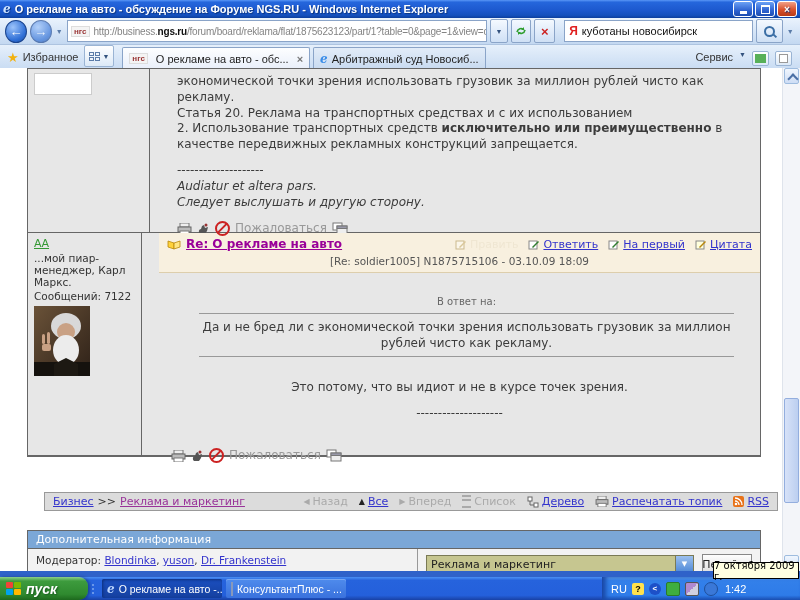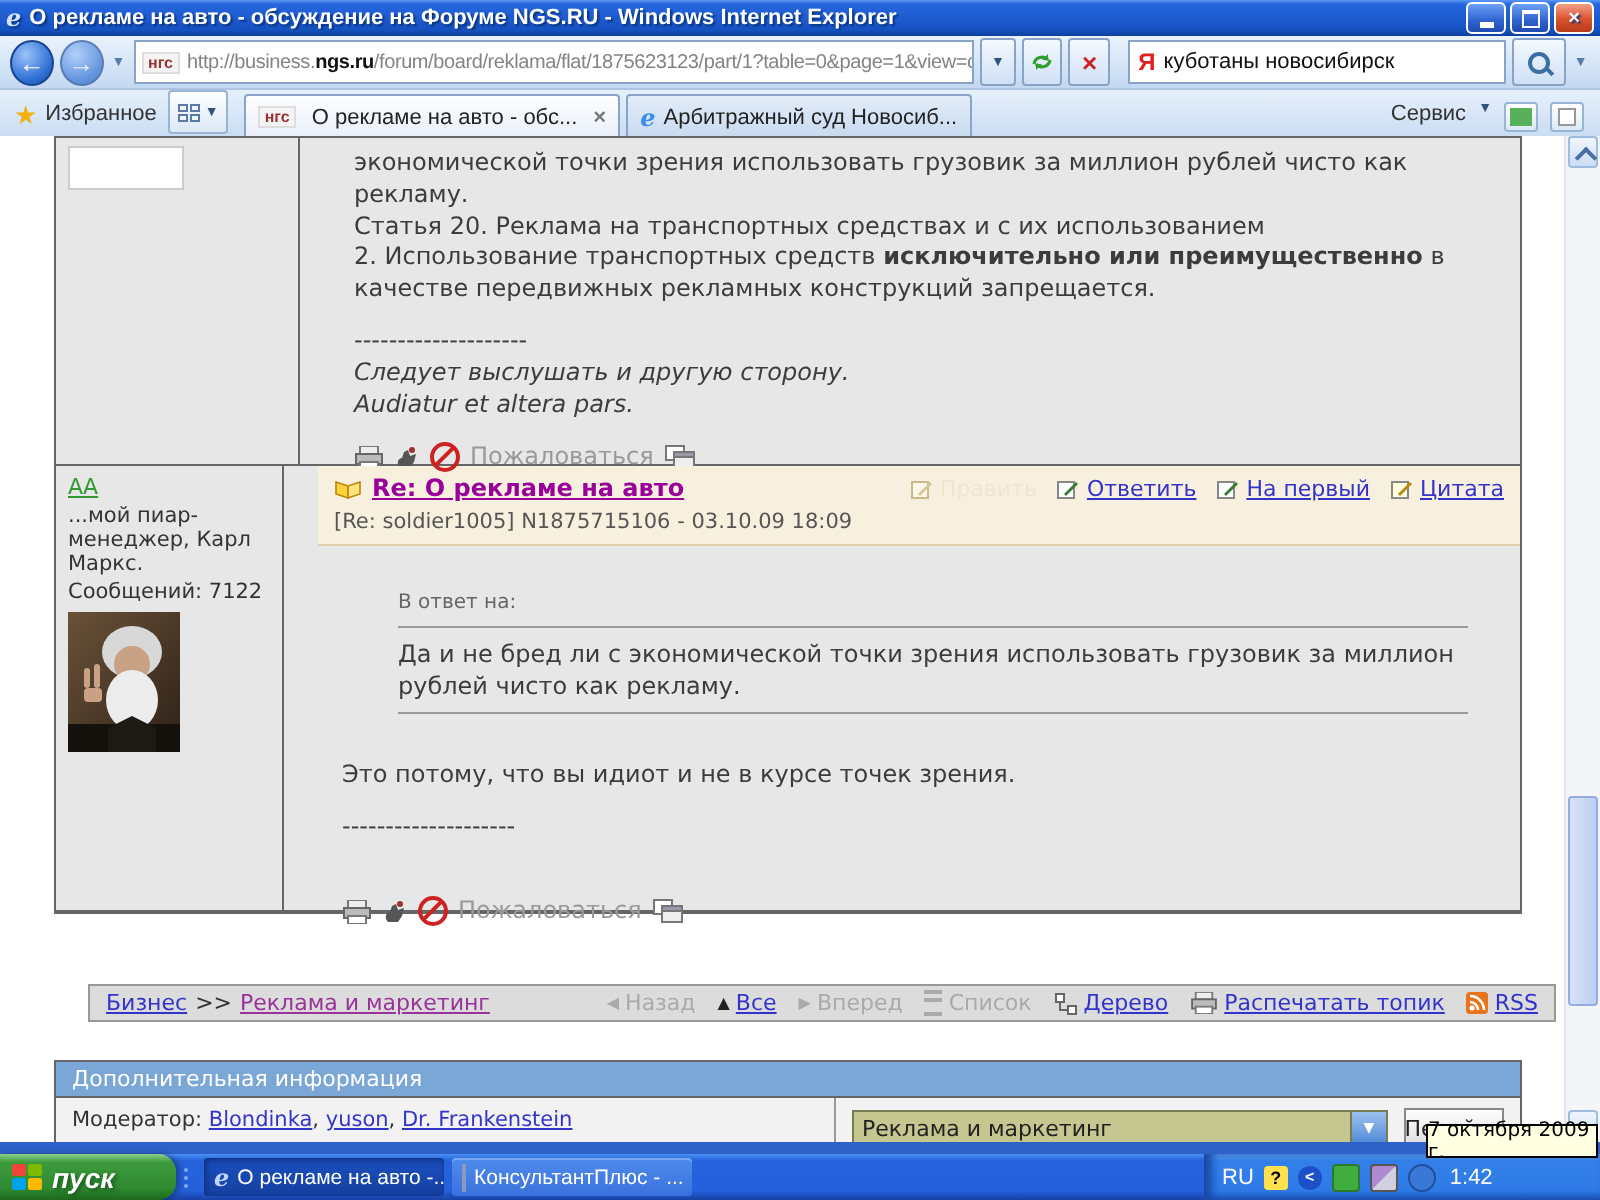--- a/index.html
+++ b/index.html
@@ -66,21 +66,21 @@
   .svc-icon.green::after{content:"";position:absolute;inset:2px;background:#58b058;}
   .svc-icon.page::after{content:"";position:absolute;inset:2px 3px;background:#fff;border:1px solid #999;}
 
   
   .viewport{position:absolute;top:68px;left:0;width:800px;height:503px;background:#fff;font-family:"DejaVu Sans",sans-serif;}
   .forum-table{position:absolute;left:27px;top:0;width:734px;border:1px solid #666;background:#e7e7e7;box-sizing:border-box;}
   .post-row{display:flex;border-bottom:1px solid #666;gap:17px;}
   .col-user{width:122px;border-right:1px solid #666;padding:4px 6px;font-size:10.5px;color:#333;box-sizing:border-box;}
   .col-body{flex:1;padding:5px 10px;font-size:12px;color:#3c3c3c;line-height:1.32;box-sizing:border-box;display:flex;flex-direction:column;}
   .row-post1{height:163px;}
-  .row-post2 .col-body{padding:0;}
+  .row-post2 .col-body{padding:0;text-align:center;}
   .row-post2{height:222px;}
   .frag-img{width:56px;height:20px;background:#fff;border:1px solid #ccc;overflow:hidden;}
   .frag-strip{height:3px;background:linear-gradient(90deg,#8a2222 0 10px,#223a8a 10px 16px,#fff 16px 22px,#c04430 22px 34px,#2a3aa0 34px 44px,#f0f0f0 44px);}
   .spacer8{height:8px;}
   .sep-line{margin-top:10px;}
   .sig-italic{font-style:italic;}
   .icons-row{display:flex;align-items:center;gap:5px;margin-top:10px;color:#999;font-size:12px;}
   .no-sign{width:11px;height:11px;border:2px solid #cc2222;border-radius:50%;position:relative;display:inline-block;}
   .no-sign::after{content:"";position:absolute;left:-1px;top:4px;width:13px;height:2px;background:#cc2222;transform:rotate(-45deg);}
   .report-label{color:#999;}
@@ -266,22 +266,22 @@
       <div class="post-row row-post1">
         <div class="col-user">
           <span class="frag-img" style="display:block;"><span class="frag-strip"></span></span>
         </div>
         <div class="col-body">
           <div>экономической точки зрения использовать грузовик за миллион рублей чисто как рекламу.</div>
           <div class="spacer8"></div>
           <div>Статья 20. Реклама на транспортных средствах и с их использованием</div>
           <div><span>2. Использование транспортных средств </span><b>исключительно или преимущественно</b><span> в качестве передвижных рекламных конструкций запрещается.</span></div>
           <div class="sep-line">--------------------</div>
+          <div class="sig-italic">Audiatur et altera pars.</div>
           <div class="sig-italic">Следует выслушать и другую сторону.</div>
-          <div class="sig-italic">Audiatur et altera pars.</div>
           <div class="icons-row">
             <svg class="svgicon" width="15" height="12" viewBox="0 0 15 12">
               <rect x="3" y="0" width="9" height="4" fill="#eee" stroke="#777"></rect>
               <rect x="1" y="4" width="13" height="5" fill="#bbb" stroke="#666"></rect>
               <rect x="3" y="8" width="9" height="4" fill="#fff" stroke="#777"></rect>
             </svg>
             <svg class="svgicon" width="13" height="12" viewBox="0 0 13 12">
               <path d="M3 11 C1 9 2 6 4 6 L5 3 L7 2 L8 5 L11 4 L10 8 L8 11 Z" fill="#555"></path>
               <circle cx="9" cy="2" r="1.5" fill="#933"></circle>
             </svg>

